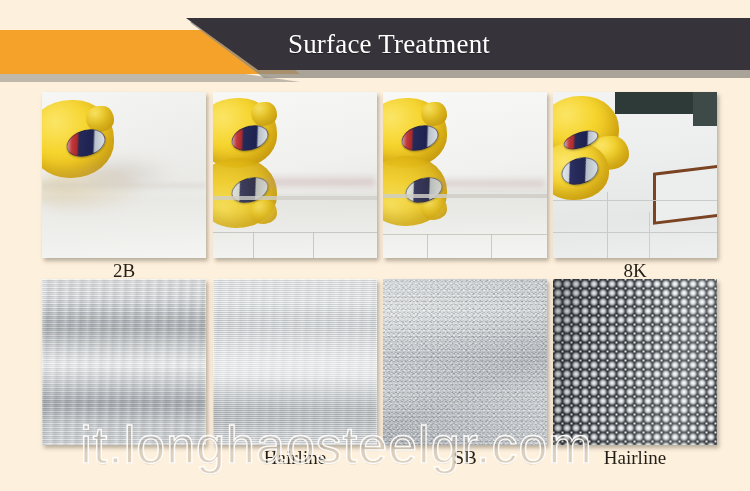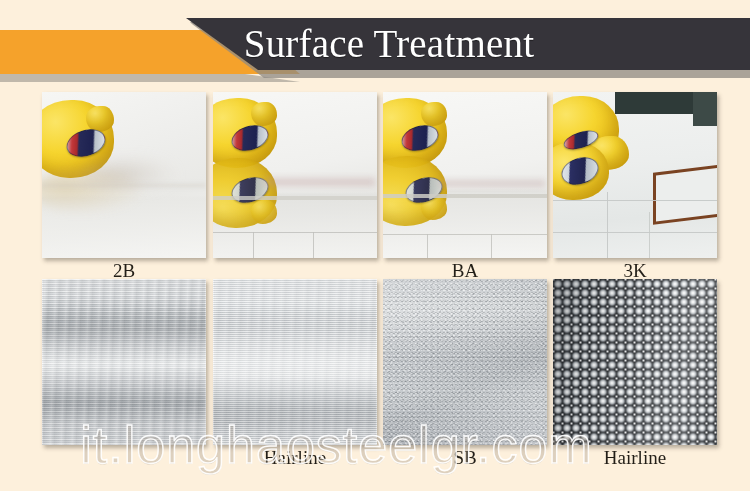--- a/index.html
+++ b/index.html
@@ -31,21 +31,21 @@
   }
   #header-title {
     position: absolute;
     left: 0;
     top: 18px;
     width: 750px;
     height: 52px;
     line-height: 52px;
     text-align: center;
     color: #ffffff;
-    font-size: 39px;
+    font-size: 27px;
     font-weight: normal;
     font-family: "Liberation Serif", serif;
     letter-spacing: 0.2px;
     text-shadow: 0 1px 1px rgba(0,0,0,0.45);
     padding-left: 28px;
     box-sizing: border-box;
     white-space: nowrap;
   }
 
   
@@ -332,21 +332,20 @@
                background:radial-gradient(ellipse at 32% 70%, #f8df55 0%, #f0cd27 40%, #dfb514 74%, #c09210 100%);"></div>
           <div class="lemon nub" style="left:38px;top:104px;width:26px;height:24px;opacity:0.92;"></div>
           <div class="sticker" style="left:22px;top:86px;width:36px;height:22px;opacity:0.92;"></div>
           <div style="position:absolute;left:56px;top:88px;width:106px;height:7px;background:rgba(178,146,146,0.33);filter:blur(3px);"></div>
           <div style="position:absolute;left:0;top:102px;width:164px;height:4px;background:rgba(206,204,198,0.85);"></div>
           <div style="position:absolute;left:0;top:142px;width:164px;height:1px;background:rgba(192,192,188,0.8);"></div>
           <div style="position:absolute;left:44px;top:142px;width:1px;height:24px;background:rgba(192,192,188,0.8);"></div>
           <div style="position:absolute;left:108px;top:142px;width:1px;height:24px;background:rgba(192,192,188,0.8);"></div>
         </div>
       </div>
-      <div class="cell-label">BA</div>
     </div>
 
     <div class="cell c3">
       <div class="swatch">
         <div class="photo">
           <div class="wall" style="background:linear-gradient(175deg,#f2f3f2 0%,#eceeed 42%,#e4e7e6 74%,#eef0ef 100%);"></div>
 
           <div style="position:absolute;left:62px;top:0;width:102px;height:22px;background:#2e3a38;"></div>
           <div style="position:absolute;left:140px;top:0;width:24px;height:34px;background:#3d4a47;"></div>
 
@@ -358,21 +357,21 @@
           <div style="position:absolute;left:96px;top:120px;width:1px;height:46px;background:rgba(196,200,198,0.8);"></div>
 
           <div class="lemon" style="left:-12px;top:4px;width:78px;height:66px;"></div>
           <div class="lemon nub" style="left:36px;top:44px;width:40px;height:34px;"></div>
           <div class="lemon" style="left:-14px;top:50px;width:70px;height:58px;
                background:radial-gradient(ellipse at 36% 34%, #fbe66c 0%, #f5d433 40%, #e6ba16 76%, #c5970c 100%);"></div>
           <div class="sticker" style="left:8px;top:66px;width:36px;height:24px;"></div>
           <div class="sticker red" style="left:10px;top:40px;width:34px;height:14px;"></div>
         </div>
       </div>
-      <div class="cell-label">3K</div>
+      <div class="cell-label">8K</div>
     </div>
   </div>
 
   <div class="row" id="row-2">
 
     <div class="cell c0">
       <div class="swatch">
         <div class="metal">
           <div class="brushed"></div>
           <div class="grain-coarse"></div>

